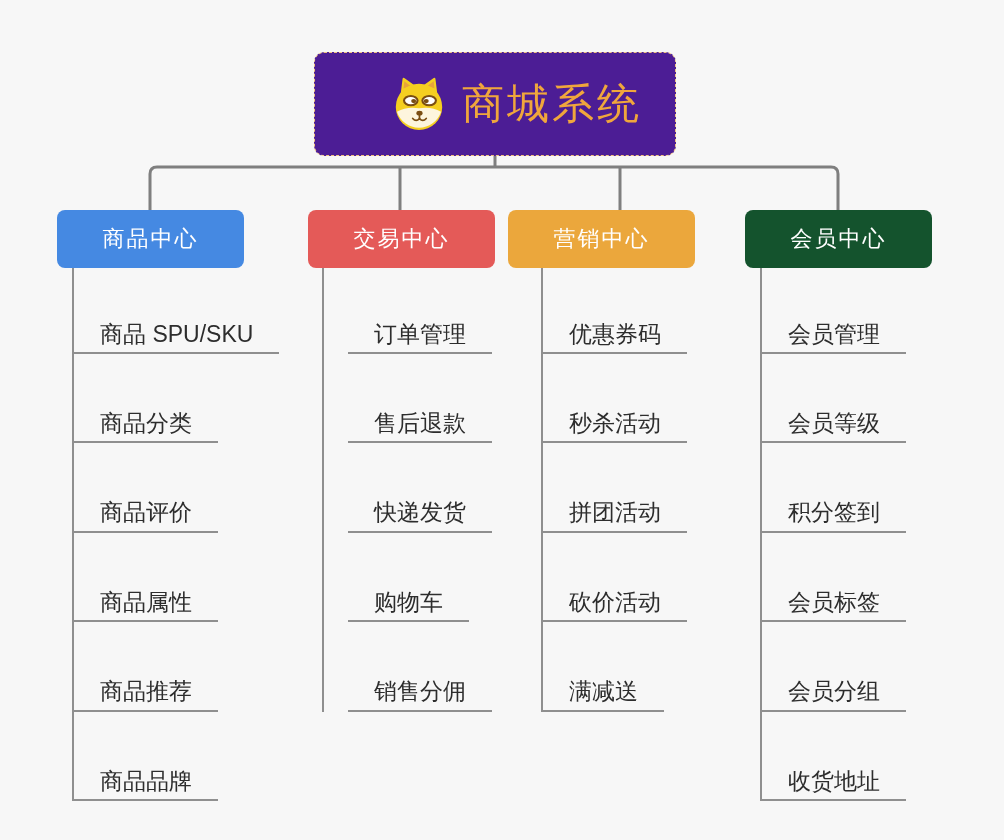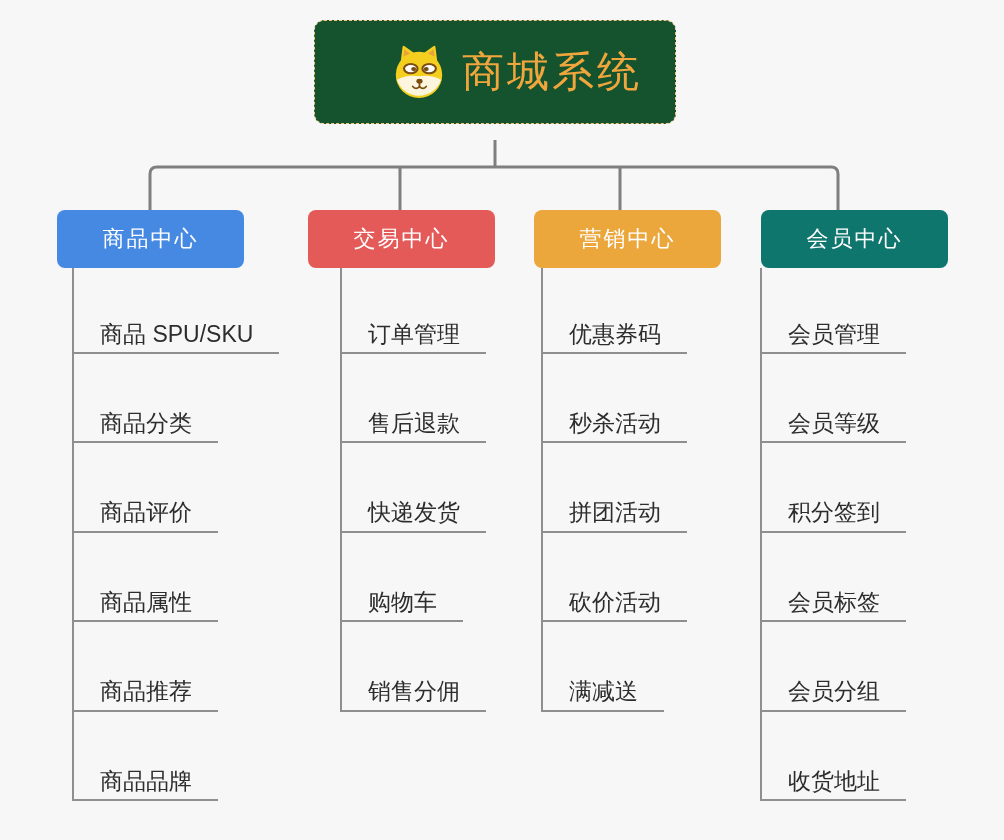--- a/index.html
+++ b/index.html
@@ -8,23 +8,23 @@
     font-family: "Liberation Sans", "DejaVu Sans", sans-serif;
     background: #f7f7f7;
     position: relative;
     overflow: hidden;
   }
   .canvas { position: absolute; inset: 0; width: 1004px; height: 840px; }
 
   
   .root-node {
     position: absolute;
-    left: 314px; top: 20px;
+    left: 314px; top: 52px;
     width: 362px; height: 104px;
-    background: #14532d;
+    background: #4c1d95;
     border: 1px dashed #f2c583;
     border-radius: 10px;
     display: flex;
     align-items: center;
     justify-content: center;
     gap: 14px;
     padding-left: 42px;
   }
   .root-title {
     font-size: 42px;
@@ -46,31 +46,31 @@
     display: flex;
     align-items: center;
     justify-content: center;
     color: #ffffff;
     font-size: 22px;
     letter-spacing: 2px;
     cursor: default;
   }
   .branch-box.b0 { left: 57px;  background: #4589e2; }
   .branch-box.b1 { left: 308px; background: #e45a58; }
-  .branch-box.b2 { left: 534px; background: #eba73c; text-align: right; }
+  .branch-box.b2 { left: 508px; background: #eba73c; text-align: right; }
   .branch-box.b3 { left: 745px; background: #6cbe45; }
 
   
   .branch-children {
     position: absolute;
     top: 268px;
     border-left: 2px solid #8f8f8f;
   }
   .branch-children.c0 { left: 72px; }
-  .branch-children.c1 { left: 340px; }
+  .branch-children.c1 { left: 322px; padding-left: 24px; }
   .branch-children.c2 { left: 541px; }
   .branch-children.c3 { left: 760px; }
 
   .branch-item {
     height: 89.4px;
     width: max-content;
     display: flex;
     align-items: flex-end;
     padding: 0 26px 5px 26px;
     border-bottom: 2px solid #8f8f8f;
@@ -119,21 +119,21 @@
 
   <div class="branch-box b0" style="background: rgb(69, 137, 226);">
     <span>商品中心</span>
   </div>
   <div class="branch-box b1" style="background: rgb(228, 90, 88);">
     <span>交易中心</span>
   </div>
   <div class="branch-box b2" style="background: rgb(235, 167, 60);">
     <span>营销中心</span>
   </div>
-  <div class="branch-box b3" style="background: #0f766e; margin-left: 16px;">
+  <div class="branch-box b3" style="background: #14532d;">
     <span>会员中心</span>
   </div>
 
   <div class="branch-children c0">
     <div class="branch-item">商品 SPU/SKU</div>
     <div class="branch-item">商品分类</div>
     <div class="branch-item">商品评价</div>
     <div class="branch-item">商品属性</div>
     <div class="branch-item">商品推荐</div>
     <div class="branch-item">商品品牌</div>

